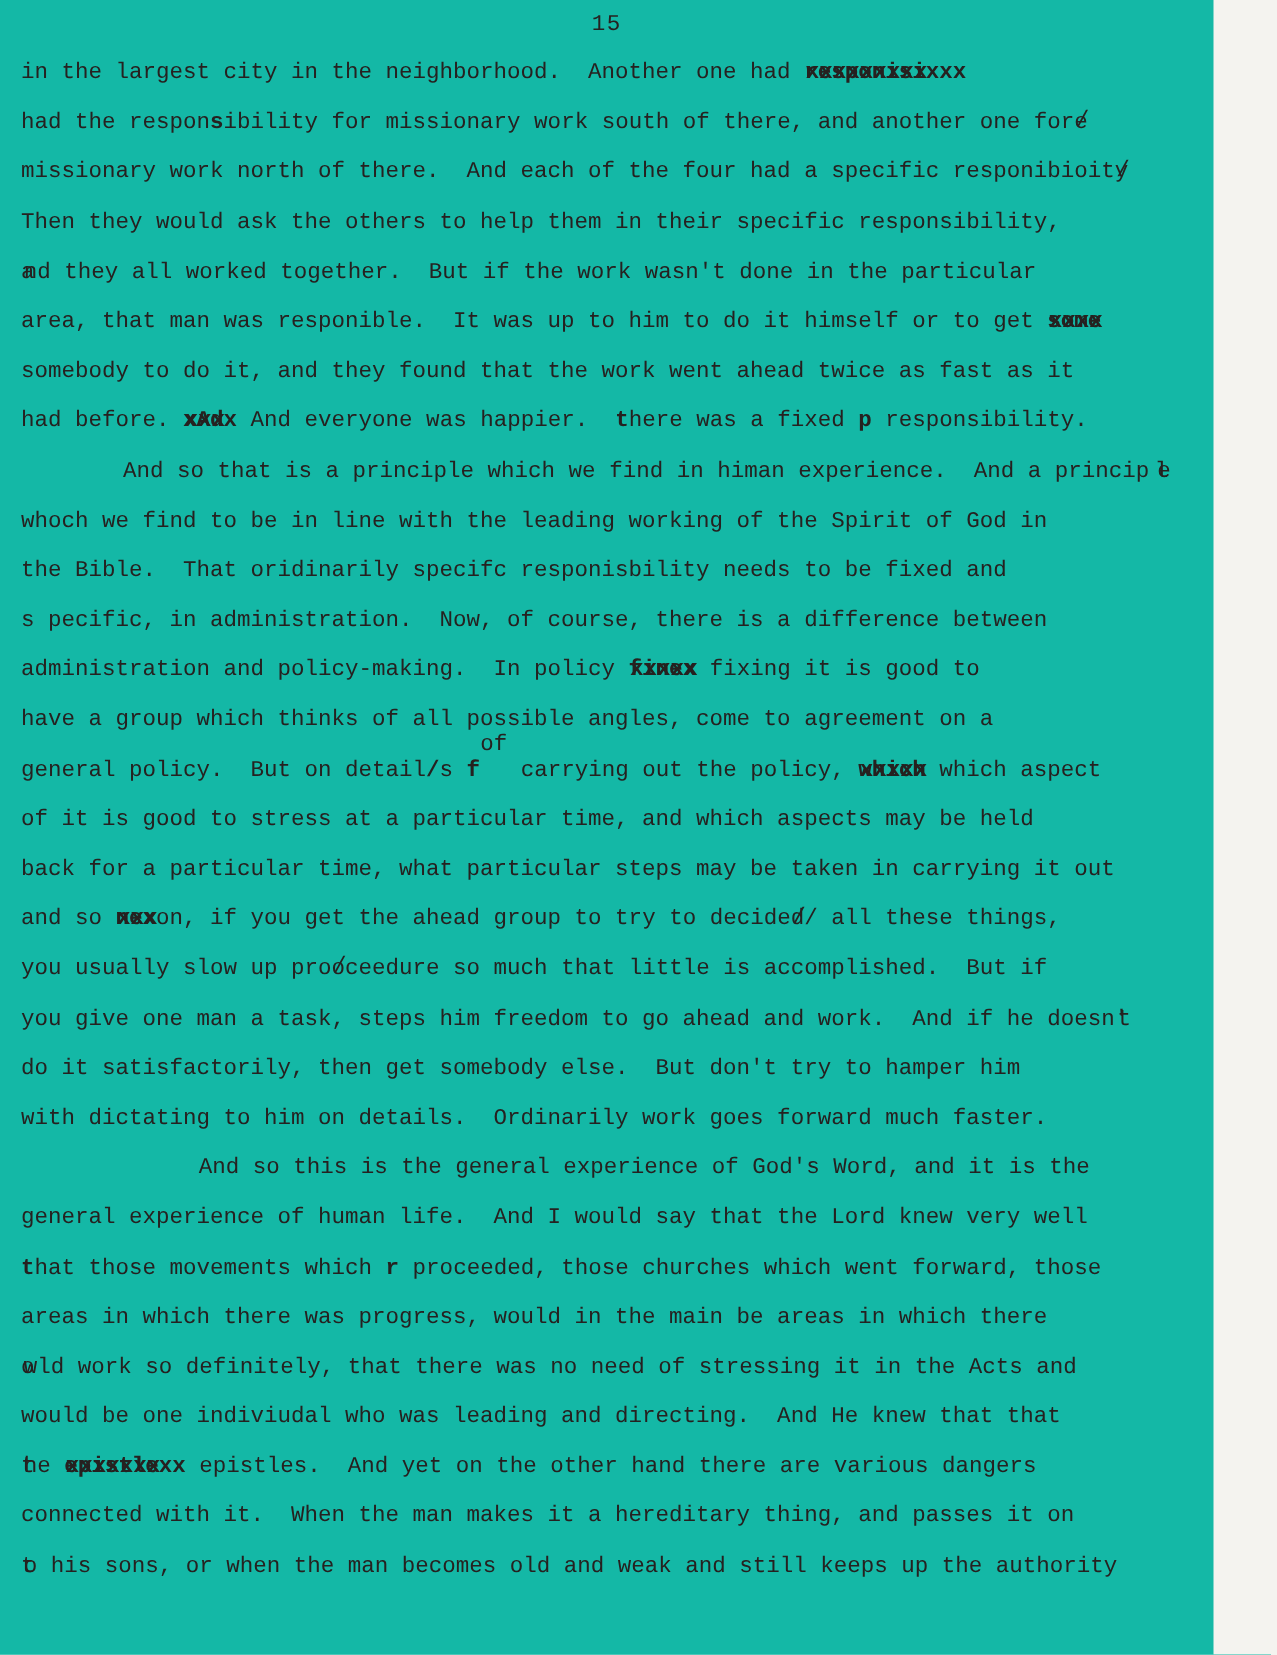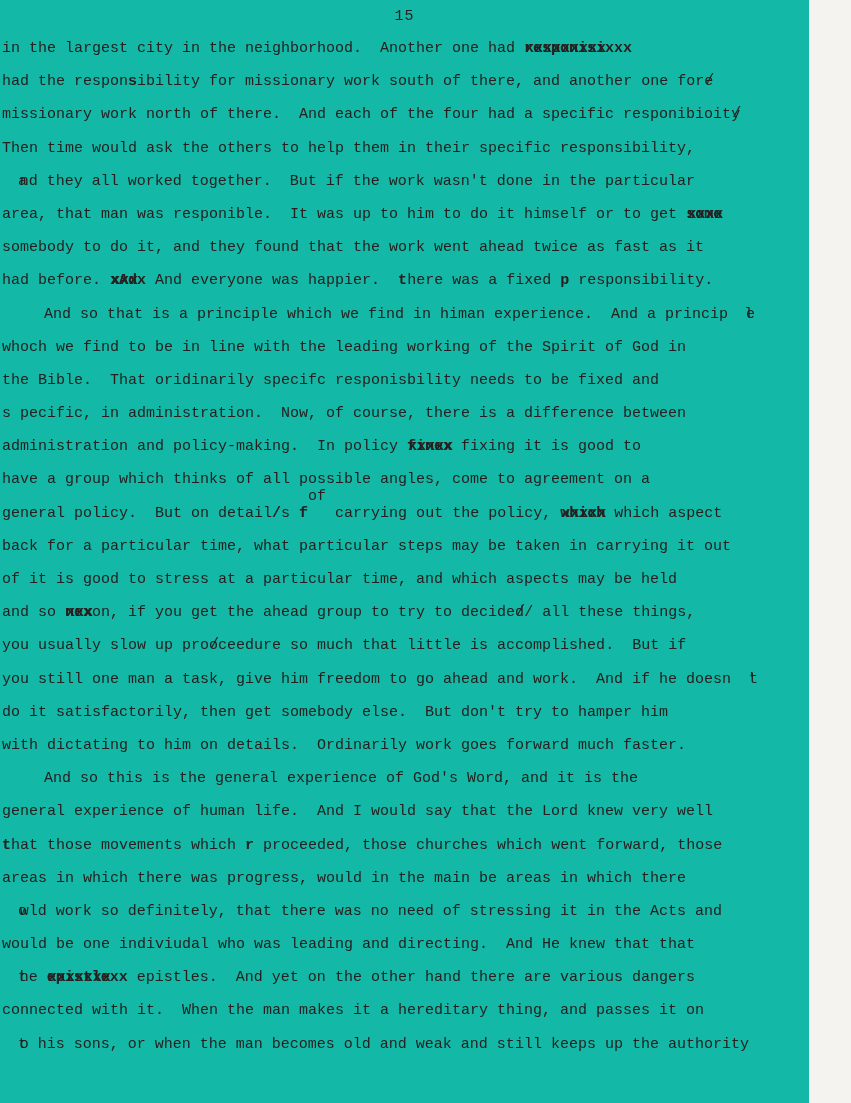--- a/index.html
+++ b/index.html
@@ -16,27 +16,27 @@
     color:#262120;
     font-size:15px;
     -webkit-font-smoothing:antialiased;
   }
   .page-number{
     text-align:center;
     padding-top:8px;
     height:30px;
     letter-spacing:1px;
   }
-  .page-body{ padding-left:2px; padding-right:6px; }
+  .page-body{ padding-left:14px; padding-right:6px; }
   .line{
     height:33.2px;
     line-height:21px;
     white-space:pre;
   }
-  .indent{ padding-left:42px; }
+  .indent{ padding-left:42px;text-align:center; }
   
   .ov{ position:relative; display:inline-block; font-weight:700; }
   .ov::after{
     content:attr(data-x);
     position:absolute; left:1px; top:0;
     font-weight:700;
   }
   
   .sl{ position:relative; display:inline-block; }
   .sl::after{
@@ -46,56 +46,55 @@
   }
   
   .b{ font-weight:700; }
   
   .sq{
     display:inline-block;
     width:0.72em;
     letter-spacing:-0.48em;
     overflow:visible;
     white-space:pre;
-    margin-left:16px;
   }
   
   .sup{ position:relative; top:-17px; }
   
   .blot{ background:#332e2a; color:#332e2a; }
 </style>
 </head>
 <body>
 
 <div class="page">
   <div class="page-number">15</div>
   <div class="page-body" id="page-body">
       <div>
         <div class="line"><span>in the largest city in the neighborhood.  Another one had </span><span class="ov" data-x="xxxxxxxxx">responisi</span><span class="b">xxx</span></div>
         <div class="line"><span>had the respon</span><span class="b">s</span><span>ibility for missionary work south of there, and another one for</span><span class="sl" data-x="/">e</span></div>
         <div class="line"><span>missionary work north of there.  And each of the four had a specific responibioit</span><span class="sl" data-x="/">y</span></div>
-        <div class="line"><span>Then time would ask the others to help them in their specific responsibility,</span></div>
+        <div class="line"><span>Then they would ask the others to help them in their specific responsibility,</span></div>
         <div class="line"><span class="sq">an</span><span>d they all worked together.  But if the work wasn't done in the particular</span></div>
         <div class="line"><span>area, that man was responible.  It was up to him to do it himself or to get </span><span class="ov" data-x="xxxx">some</span></div>
         <div class="line"><span>somebody to do it, and they found that the work went ahead twice as fast as it</span></div>
         <div class="line"><span>had before. </span><span class="ov" data-x="xxx">xAd</span><span class="b">x</span><span> And everyone was happier.  </span><span class="b">t</span><span>here was a fixed </span><span class="b">p</span><span> responsibility.</span></div>
       </div>
       <div>
         <div class="line indent"><span>And so that is a principle which we find in himan experience.  And a princip</span><span class="sq">le</span></div>
         <div class="line"><span>whoch we find to be in line with the leading working of the Spirit of God in</span></div>
         <div class="line"><span>the Bible.  That oridinarily specifc responisbility needs to be fixed and</span></div>
         <div class="line"><span>s pecific, in administration.  Now, of course, there is a difference between</span></div>
         <div class="line"><span>administration and policy-making.  In policy </span><span class="ov" data-x="xxxxx">finex</span><span> fixing it is good to</span></div>
         <div class="line"><span>have a group which thinks of all possible angles, come to agreement on a</span></div>
         <div class="line"><span>general policy.  But on detail</span><span class="b">/</span><span>s </span><span class="b">f</span><span class="sup">of</span><span> carrying out the policy, </span><span class="ov" data-x="xxxxx">which</span><span> which aspect</span></div>
+        <div class="line"><span>of it is good to stress at a particular time, and which aspects may be held</span></div>
         <div class="line"><span>back for a particular time, what particular steps may be taken in carrying it out</span></div>
-        <div class="line"><span>of it is good to stress at a particular time, and which aspects may be held</span></div>
         <div class="line"><span>and so </span><span class="ov" data-x="xxx">nex</span><span>on, if you get the ahead group to try to decide</span><span class="sl" data-x="/">d</span><span>/ all these things,</span></div>
         <div class="line"><span>you usually slow up pro</span><span class="sl" data-x="/">o</span><span>ceedure so much that little is accomplished.  But if</span></div>
-        <div class="line"><span>you still one man a task, give him freedom to go ahead and work.  And if he doesn</span><span class="sq">'t</span></div>
+        <div class="line"><span>you give one man a task, steps him freedom to go ahead and work.  And if he doesn</span><span class="sq">'t</span></div>
         <div class="line"><span>do it satisfactorily, then get somebody else.  But don't try to hamper him</span></div>
         <div class="line"><span>with dictating to him on details.  Ordinarily work goes forward much faster.</span></div>
       </div>
       <div>
         <div class="line indent"><span>And so this is the general experience of God's Word, and it is the</span></div>
         <div class="line"><span>general experience of human life.  And I would say that the Lord knew very well</span></div>
         <div class="line"><span class="b">t</span><span>hat those movements which </span><span class="b">r</span><span> proceeded, those churches which went forward, those</span></div>
         <div class="line"><span>areas in which there was progress, would in the main be areas in which there</span></div>
         <div class="line"><span class="sq">ow</span><span>ld work so definitely, that there was no need of stressing it in the Acts and</span></div>
         <div class="line"><span>would be one indiviudal who was leading and directing.  And He knew that that</span></div>

